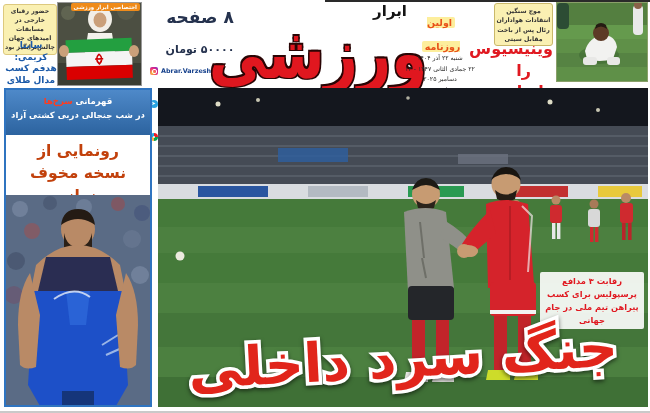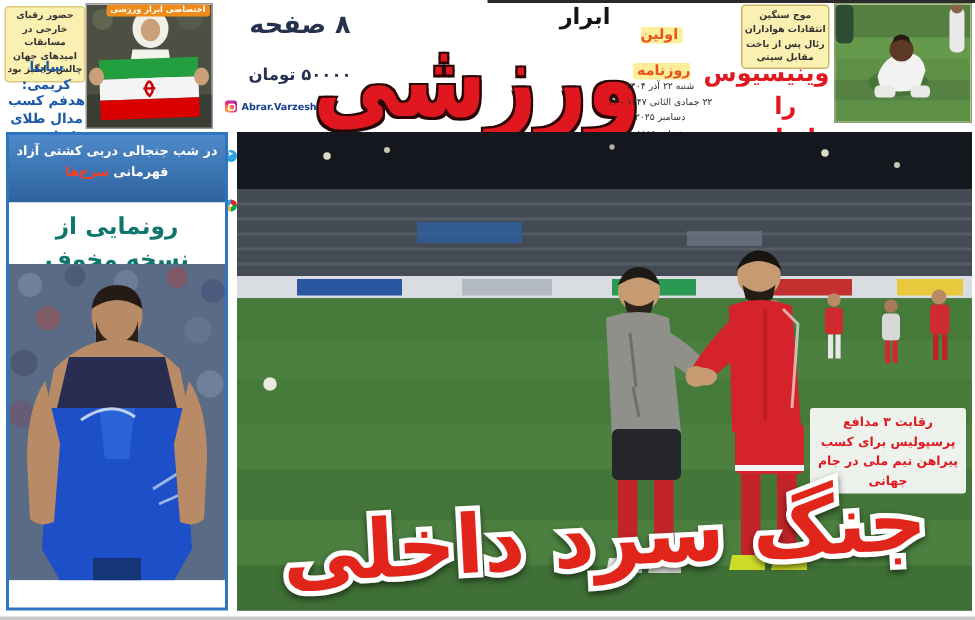--- a/index.html
+++ b/index.html
@@ -59,21 +59,21 @@
   .vini-headline{position:absolute;left:0;top:36px;width:59px;color:#e01921;font-weight:bold;
     font-size:16px;text-align:center;line-height:1.35;}
   .vini-photo{position:absolute;right:0;top:0;width:92px;height:80px;overflow:hidden;border:1px solid #8aa06a;}
 
   
   .leftcol{position:absolute;left:4px;top:88px;width:148px;height:319px;border:2px solid #2f74c0;
     background:#fff;overflow:hidden;}
   .wr-kicker{height:45px;background:linear-gradient(180deg,#4e89c9,#2c639f);color:#fff;
     text-align:center;font-size:8.5px;font-weight:bold;padding-top:5px;line-height:1.6;}
   .wr-kicker .hl{color:#ff3c1e;}
-  .wr-headline{height:41px;color:#0f766e;font-weight:bold;font-size:15.5px;text-align:center;
+  .wr-headline{height:60px;color:#c2410c;font-weight:bold;font-size:15.5px;text-align:center;
     line-height:1.45;padding-top:5px;background:#fff;}
   .wr-photo{height:211px;overflow:hidden;}
 
   
   .mainstory{position:absolute;left:158px;top:88px;width:490px;height:319px;overflow:hidden;background:#202630;}
   .main-caption{position:absolute;left:382px;top:184px;width:104px;background:rgba(255,255,255,.9);
     color:#e01921;font-size:8.3px;font-weight:bold;text-align:center;line-height:1.55;
     padding:3px 2px;border-radius:2px;}
   .main-headline-svg{position:absolute;left:0;bottom:0;filter:drop-shadow(0 2px 2px rgba(0,0,0,.55));}
 </style>
@@ -162,24 +162,24 @@
         <circle cx="46" cy="30" r="8" fill="#5c3a26"></circle>
         <path d="M40 26 q6 -5 12 0 l-1 -4 q-5 -4 -10 0 Z" fill="#241a12"></path>
         <rect x="28" y="54" width="14" height="8" rx="3" fill="#e8e8e6"></rect>
         <rect x="52" y="54" width="13" height="8" rx="3" fill="#e8e8e6"></rect>
       </svg>
     </div>
   </div>
 
   <div class="leftcol">
     <div class="wr-kicker">
-      <div>در شب جنجالی دربی کشتی آزاد</div>
       <div>
         <span>قهرمانی </span><span class="hl">سرخ‌ها</span>
       </div>
+      <div>در شب جنجالی دربی کشتی آزاد</div>
     </div>
     <div class="wr-headline">
       <div>رونمایی از</div>
       <div>نسخه مخوف یزدانی</div>
     </div>
     <div class="wr-photo">
       <svg width="144" height="211" viewBox="0 0 144 211" preserveAspectRatio="none">
         <rect width="144" height="211" fill="#5a6b85"></rect>
         <g opacity=".55">
           <circle cx="14" cy="14" r="8" fill="#8292ac"></circle>

